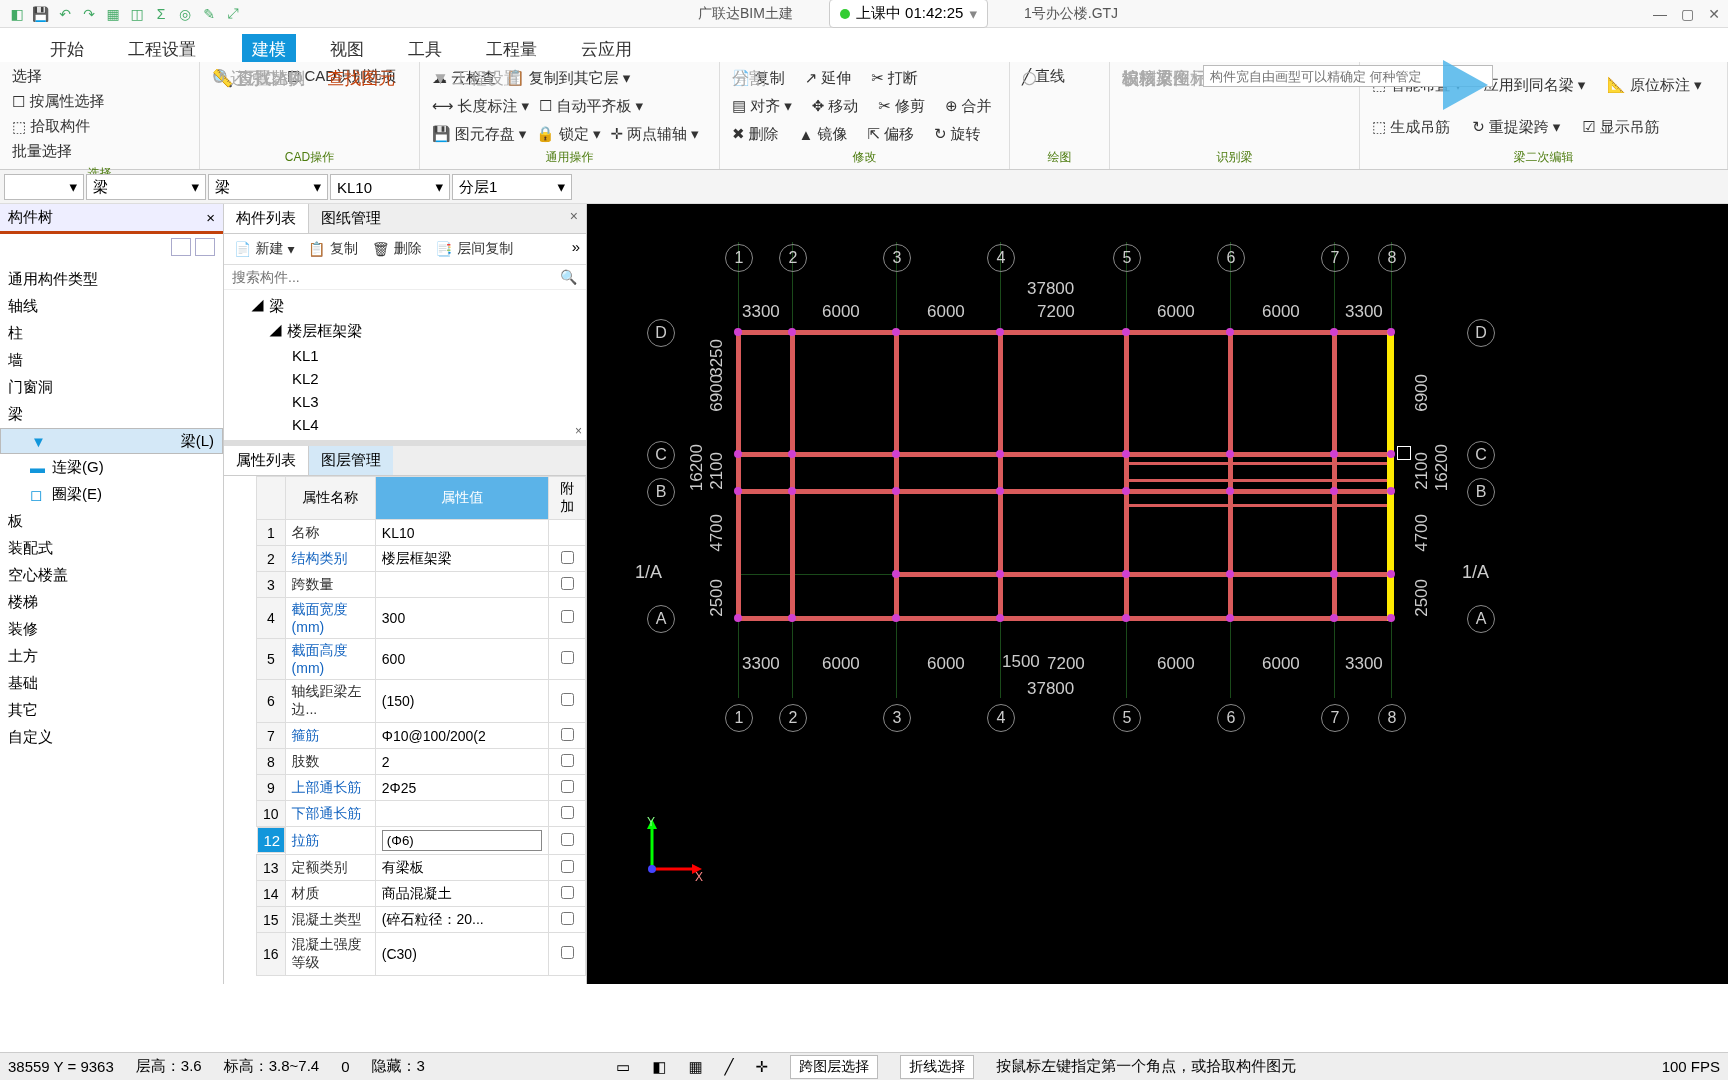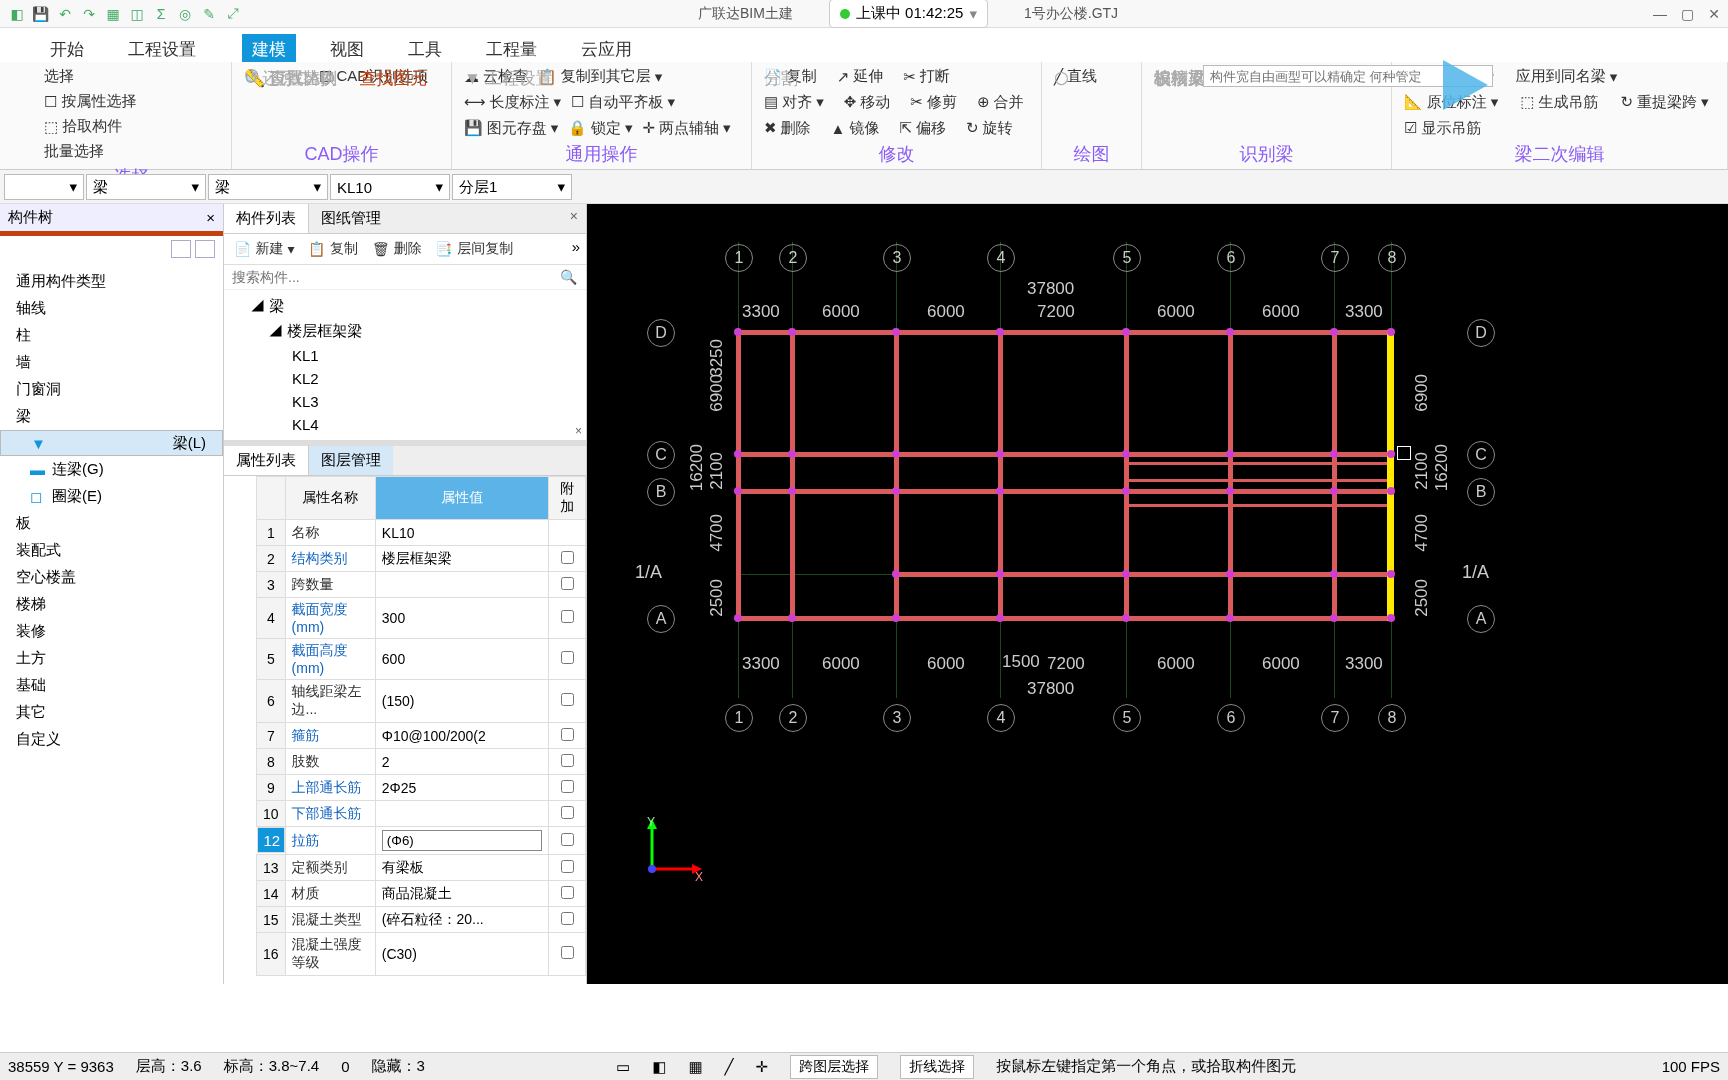--- a/index.html
+++ b/index.html
@@ -5,35 +5,35 @@
   * { box-sizing: border-box; margin: 0; padding: 0; font-family: "Microsoft YaHei", sans-serif; }
   body { width: 1728px; height: 1080px; background: #fff; overflow: hidden; font-size: 14px; position: relative; }
   .title-bar { height: 28px; display: flex; align-items: center; padding: 0 8px; gap: 6px; background: #f8f8f8; border-bottom: 1px solid #ddd; }
   .qat-icon { width: 18px; height: 18px; display: inline-flex; align-items: center; justify-content: center; color: #4a6; }
   .rec-badge { display: flex; align-items: center; gap: 6px; background: #fff; border: 1px solid #ccc; padding: 4px 10px; border-radius: 4px; font-size: 15px; }
   .rec-dot { width: 10px; height: 10px; background: #3c3; border-radius: 50%; }
   .win-btns { display: flex; gap: 14px; margin-left: 10px; color: #666; }
   .menu-tabs { display: flex; gap: 24px; padding: 6px 40px 0 40px; height: 34px; font-size: 17px; }
   .menu-tab { padding: 4px 10px; color: #333; cursor: pointer; }
   .menu-tab.active { background: #1296db; color: #fff; margin-left: 12px; }
-  .ribbon { display: flex; border-bottom: 1px solid #ccc; background: #fafafa; height: 108px; padding-left: 32px; }
+  .ribbon { display: flex; border-bottom: 1px solid #ccc; background: #fafafa; height: 108px; }
   .ribbon-group { border-right: 1px solid #ddd; padding: 3px 8px; display: flex; flex-direction: column; }
   .rg-body { flex: 1; display: flex; flex-direction: column; gap: 2px; }
-  .rg-title { text-align: center; font-size: 18px; color: #8b5cf6; padding-top: 2px; }
+  .rg-title { text-align: center; font-size: 12px; color: #4d7c0f; padding-top: 2px; }
   .rbtn { display: flex; align-items: center; gap: 4px; padding: 2px 4px; font-size: 15px; color: #333; cursor: pointer; white-space: nowrap; }
   .rbtn.dim { color: #aaa; }
   .selector-row { display: flex; gap: 2px; padding: 4px 4px; background: #f4f4f4; border-bottom: 1px solid #ddd; height: 34px; }
   .sel { border: 1px solid #bbb; background: #fff; height: 26px; padding: 2px 6px; font-size: 15px; display: flex; align-items: center; justify-content: space-between; }
   .workspace { display: flex; height: 780px; }
   .left-panel { width: 224px; border-right: 1px solid #ccc; display: flex; flex-direction: column; }
-  .panel-head { background: #eef; padding: 4px 8px; display: flex; justify-content: space-between; align-items: center; border-bottom: 5px solid #c2410c; font-size: 15px; }
+  .panel-head { background: #eef; padding: 4px 8px; display: flex; justify-content: space-between; align-items: center; border-bottom: 3px solid #c2410c; font-size: 15px; }
   .head-icons { display: flex; gap: 4px; }
   .head-icons span { width: 20px; height: 18px; border: 1px solid #aac; display: inline-block; }
   .tree { padding: 6px 0; font-size: 15px; overflow: hidden; }
-  .tree-item { padding: 4px 16px; cursor: pointer; }
+  .tree-item { padding: 4px 8px; cursor: pointer; }
   .tree-item.sel { background: #d4e8f7; }
   .tree-item.sub { padding-left: 30px; display: flex; align-items: center; gap: 6px; }
   .ic-beam { color: #1296db; width: 16px; }
   .mid-panel { width: 363px; border-right: 1px solid #ccc; display: flex; flex-direction: column; position: relative; }
   .tabs2 { display: flex; background: #eee; border-bottom: 1px solid #ccc; }
   .tab2 { padding: 5px 12px; font-size: 15px; cursor: pointer; }
   .tab2.active { background: #fff; border-right: 1px solid #ccc; }
   .mid-tools { display: flex; gap: 6px; padding: 4px 6px; border-bottom: 1px solid #ddd; font-size: 15px; }
   .mid-tools .rbtn { font-size: 14px; }
   .search { display: flex; align-items: center; padding: 4px 8px; border-bottom: 1px solid #eee; }

